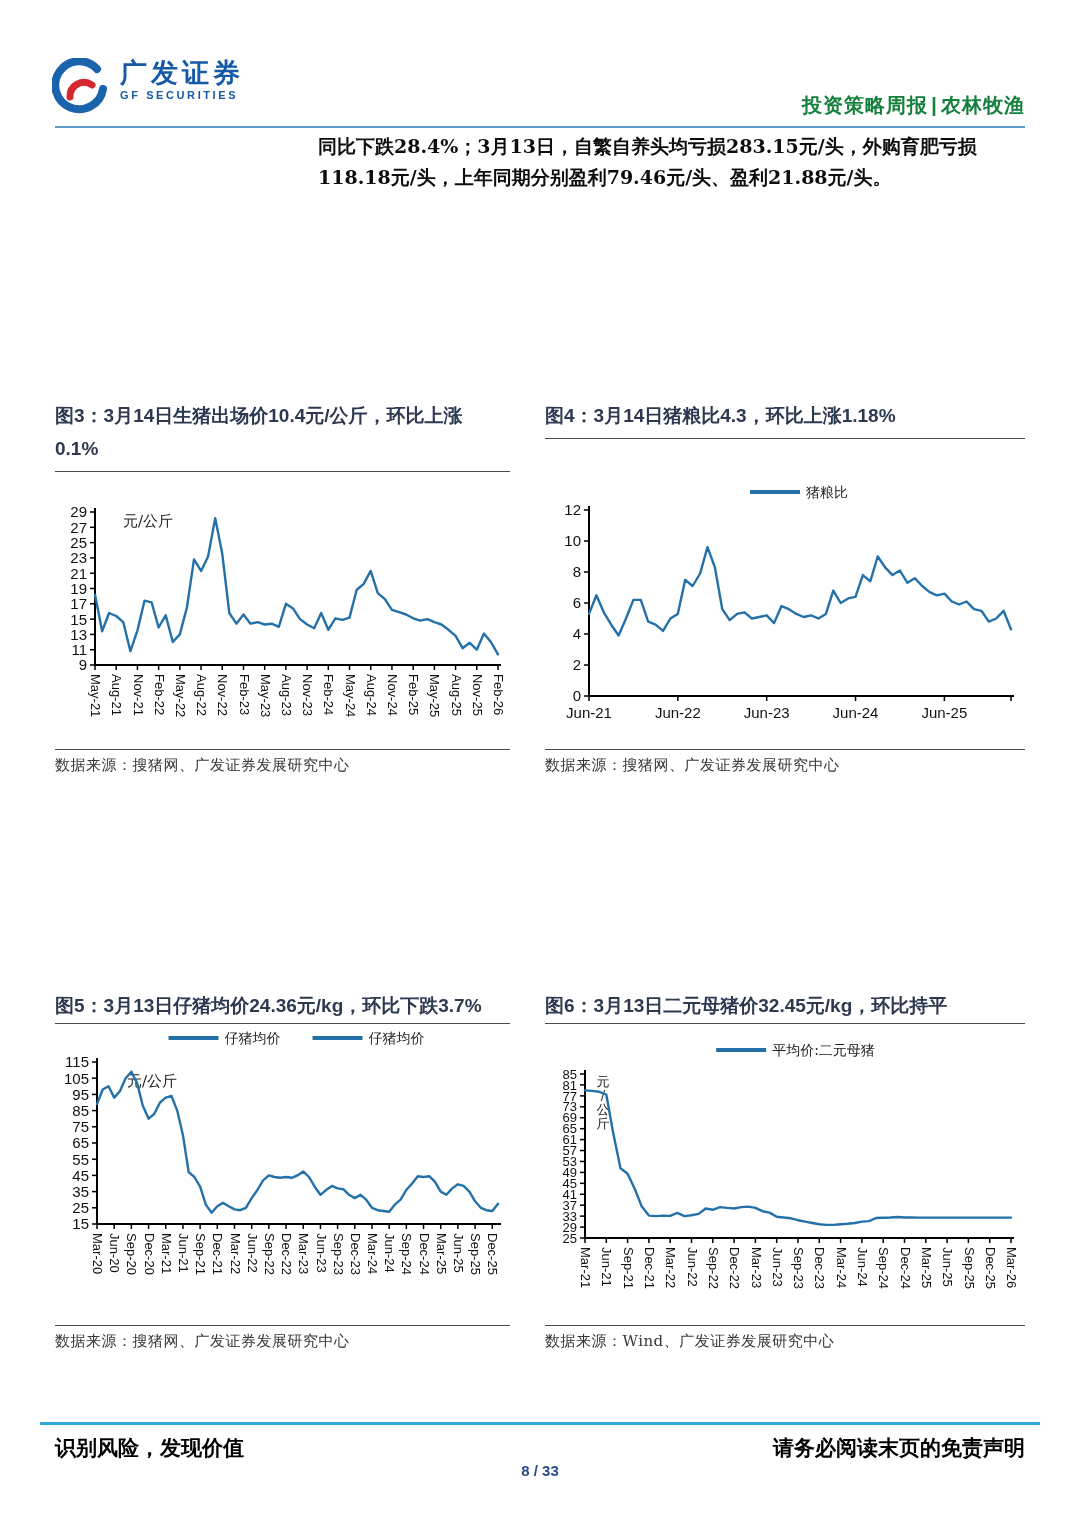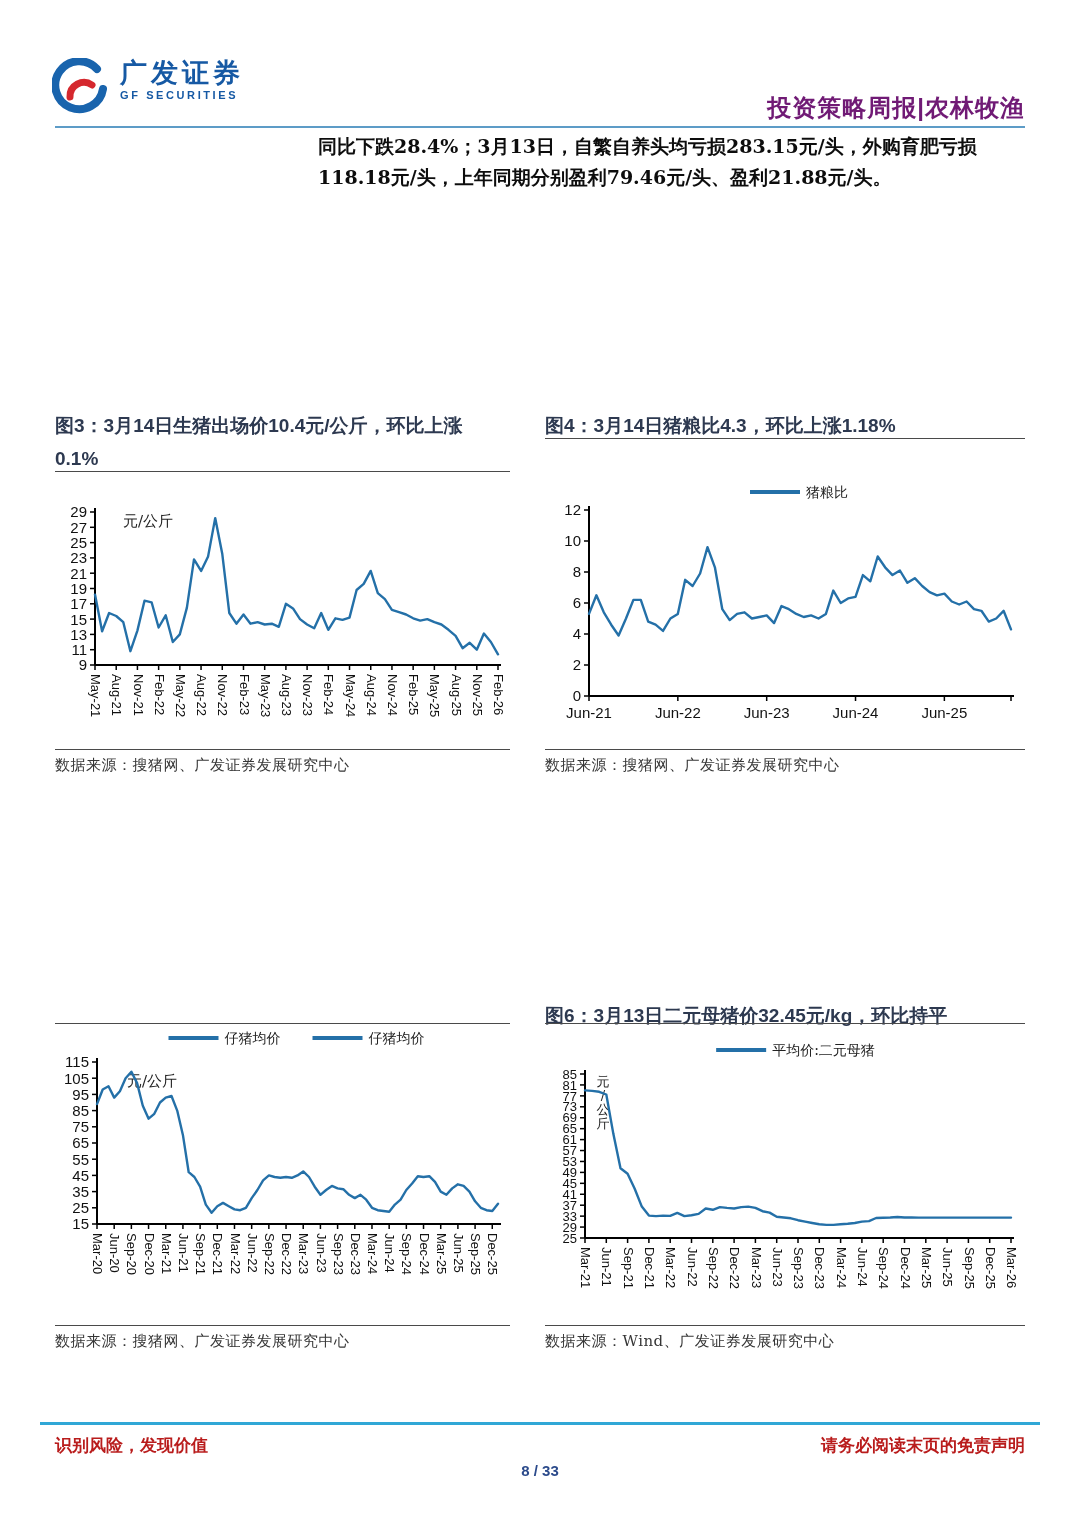--- a/index.html
+++ b/index.html
@@ -9,32 +9,32 @@
     background:#ffffff; overflow:hidden;
     font-family:"Liberation Sans","DejaVu Sans",sans-serif;
   }
   .abs { position:absolute; }
 
   
   .logo-wrap { left:52px; top:58px; display:flex; align-items:flex-start; }
   .logo-texts { margin-left:10px; }
   .logo-cn { font-size:27px; font-weight:700; color:#1659a4; letter-spacing:4px; line-height:30px; }
   .logo-en { font-size:11px; font-weight:700; color:#1659a4; letter-spacing:2.6px; line-height:14px; }
-  .header-cat { right:55px; top:92px; font-size:24px; font-weight:700; color:#701a75; letter-spacing:1px; }
+  .header-cat { right:55px; top:92px; font-size:20px; font-weight:700; color:#15803d; letter-spacing:1px;font-family:Liberation Mono, monospace; }
   .header-rule { left:55px; right:55px; top:126px; height:2px; background:#5d9cc7; }
 
   
   .para {
     left:318px; top:131px; width:714px;
     font-size:19px; line-height:31px; font-weight:700; color:#0d0d0d;
     font-family:"DejaVu Serif","Liberation Serif",serif;
   }
 
   
-  .fig-title { font-size:19px; font-weight:700; color:#2d3950; line-height:33px;margin-top:10px; }
+  .fig-title { font-size:19px; font-weight:700; color:#2d3950; line-height:33px; }
   .ft3 { left:55px; top:399px; width:442px; }
   .ft4 { left:545px; top:399px; width:480px; }
   .ft5 { left:55px; top:989px; width:455px; }
   .ft6 { left:545px; top:989px; width:480px; }
   .rule-dark { height:1px; background:#4a4a4a; }
   .tr3 { left:55px; width:455px; top:471px; }
   .tr4 { left:545px; width:480px; top:438px; }
   .tr5 { left:55px; width:455px; top:1023px; }
   .tr6 { left:545px; width:480px; top:1023px; }
 
@@ -49,21 +49,21 @@
   .src-rule5 { left:55px;  width:455px; top:1325px; }
   .src-rule6 { left:545px; width:480px; top:1325px; }
   .source { font-size:15px; color:#363636; font-family:"DejaVu Serif","Liberation Serif",serif; letter-spacing:0.5px;text-align:right; }
   .s3 { left:55px;  top:756px; }
   .s4 { left:545px; top:756px; }
   .s5 { left:55px;  top:1332px; }
   .s6 { left:545px; top:1332px; }
 
   
   .footer-rule { left:40px; right:40px; top:1422px; height:3px; background:#30a7d6; }
-  .footer-text { font-size:17px; font-weight:700; color:#b91c1c; }
+  .footer-text { font-size:21px; font-weight:700; color:#000000; }
   .fl { left:55px; top:1434px; }
   .fr { right:55px; top:1434px; }
   .page-num { left:0; right:0; top:1462px; text-align:center; font-size:15px; font-weight:700; color:#2b4a8b; }
 </style>
 </head>
 <body>
 
 <div class="page">
 
   <div class="abs logo-wrap">
@@ -186,20 +186,21 @@
         <line x1="310.52631578947364" y1="218" x2="310.52631578947364" y2="223" stroke="#000" stroke-width="1.5"></line>
         <text x="310.52631578947364" y="240" text-anchor="middle" font-size="15" font-family="&quot;Liberation Sans&quot;,&quot;DejaVu Sans&quot;,sans-serif" fill="#111">Jun-24</text>
         <line x1="399.36842105263156" y1="218" x2="399.36842105263156" y2="223" stroke="#000" stroke-width="1.5"></line>
         <text x="399.36842105263156" y="240" text-anchor="middle" font-size="15" font-family="&quot;Liberation Sans&quot;,&quot;DejaVu Sans&quot;,sans-serif" fill="#111">Jun-25</text>
         <line x1="466" y1="218" x2="466" y2="223" stroke="#000" stroke-width="1.5"></line>
         <polyline points="44.0,135.9 51.4,117.3 58.8,134.3 66.2,146.7 73.6,157.5 81.0,140.5 88.4,121.9 95.8,121.9 103.2,143.6 110.6,146.7 118.0,152.9 125.4,140.5 132.8,135.9 140.2,101.8 147.6,108.0 155.1,95.5 162.5,69.2 169.9,89.3 177.3,131.2 184.7,142.1 192.1,135.9 199.5,134.3 206.9,140.5 214.3,139.0 221.7,137.4 229.1,145.1 236.5,128.1 243.9,131.2 251.3,135.9 258.7,139.0 266.1,137.4 273.5,140.5 280.9,135.9 288.3,112.6 295.7,125.0 303.1,120.4 310.5,118.8 317.9,97.1 325.3,103.3 332.7,78.5 340.1,89.3 347.5,97.1 354.9,92.5 362.4,104.8 369.8,100.2 377.2,108.0 384.6,114.1 392.0,117.3 399.4,115.7 406.8,123.5 414.2,126.5 421.6,123.5 429.0,131.2 436.4,132.8 443.8,143.6 451.2,140.5 458.6,132.8 466.0,151.4" fill="none" stroke="#2470a8" stroke-width="2.4" stroke-linejoin="round" stroke-linecap="round"></polyline>
       </svg></div>
   <div class="abs rule-dark src-rule4"></div>
   <div class="abs source s4">数据来源：搜猪网、广发证券发展研究中心</div>
 
+  <div class="abs fig-title ft5">图5：3月13日仔猪均价24.36元/kg，环比下跌3.7%</div>
   <div class="abs rule-dark tr5"></div>
   <div class="abs chart c5"><svg width="455" height="292" overflow="visible">
         <line x1="113.5" y1="14" x2="163.5" y2="14" stroke="#2470a8" stroke-width="4"></line>
         <text x="169.5" y="19" font-size="14" font-family="&quot;DejaVu Serif&quot;,&quot;Liberation Serif&quot;,serif" fill="#222">仔猪均价</text>
         <line x1="257.5" y1="14" x2="307.5" y2="14" stroke="#2470a8" stroke-width="4"></line>
         <text x="313.5" y="19" font-size="14" font-family="&quot;DejaVu Serif&quot;,&quot;Liberation Serif&quot;,serif" fill="#222">仔猪均价</text>
         <line x1="42" y1="34" x2="42" y2="200" stroke="#000" stroke-width="2"></line>
         <line x1="42" y1="200" x2="446" y2="200" stroke="#000" stroke-width="2"></line>
         <line x1="37" y1="200" x2="42" y2="200" stroke="#000" stroke-width="1.5"></line>
         <text x="34" y="205.4" text-anchor="end" font-size="15" font-family="&quot;Liberation Sans&quot;,&quot;DejaVu Sans&quot;,sans-serif" fill="#111">15</text>

